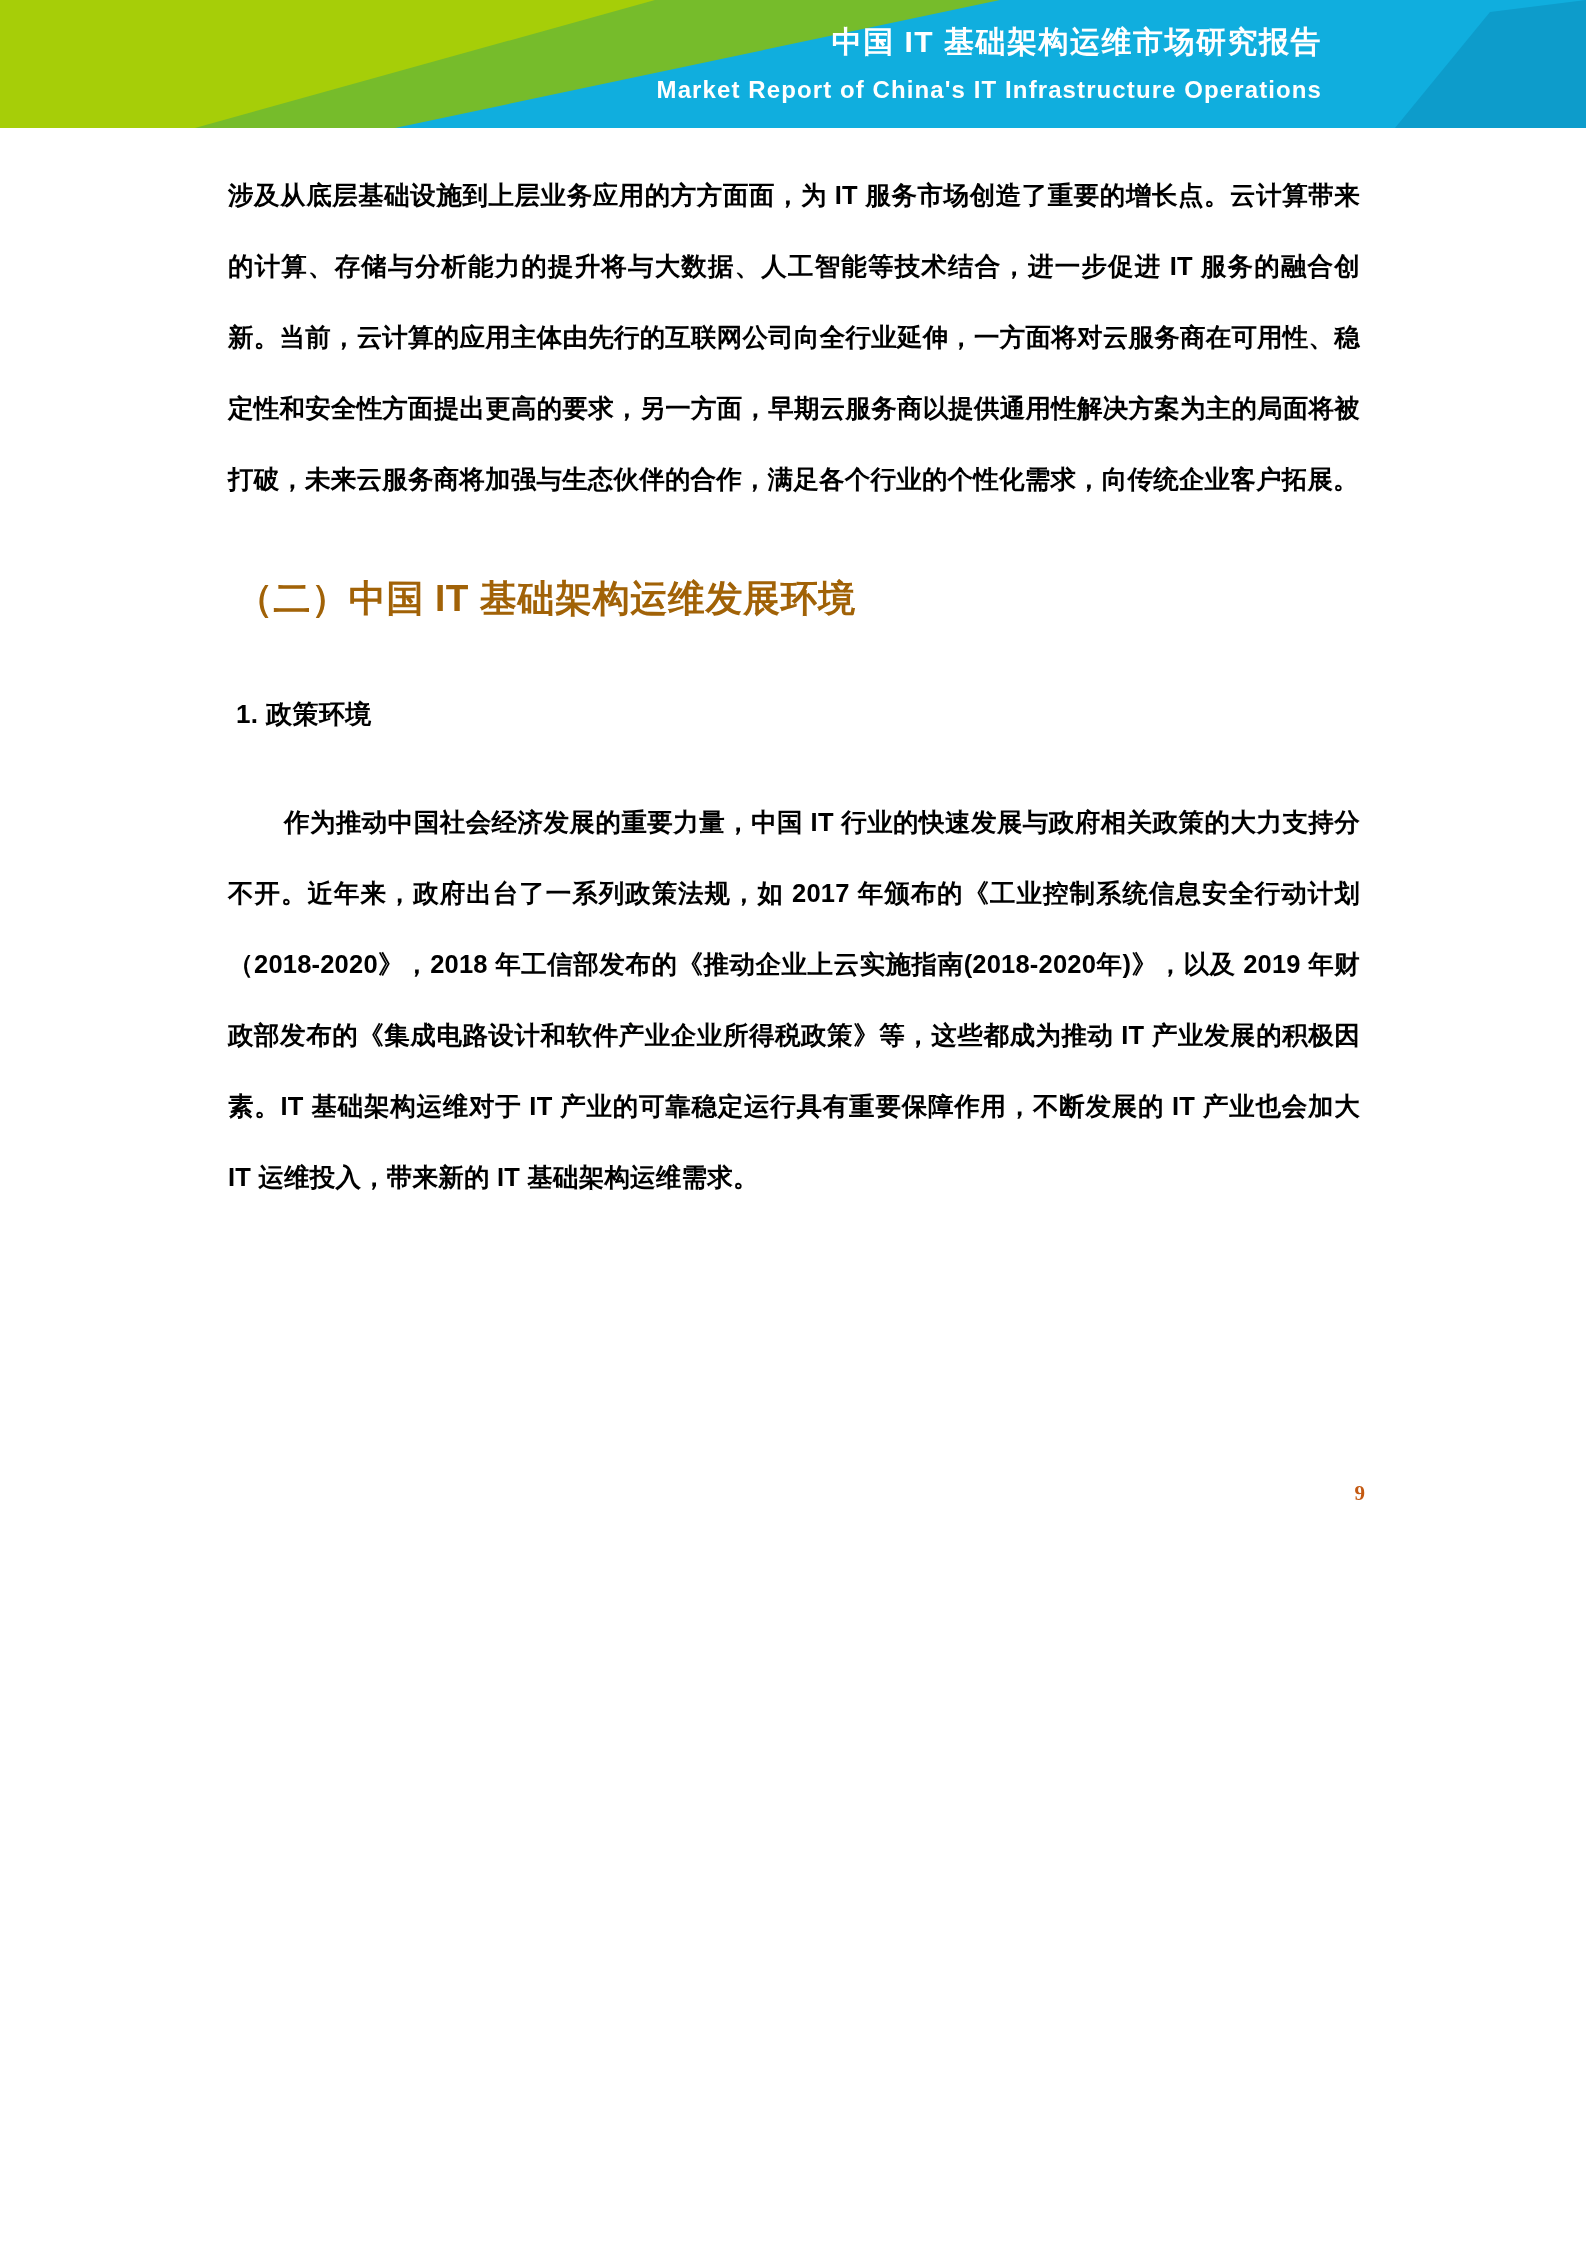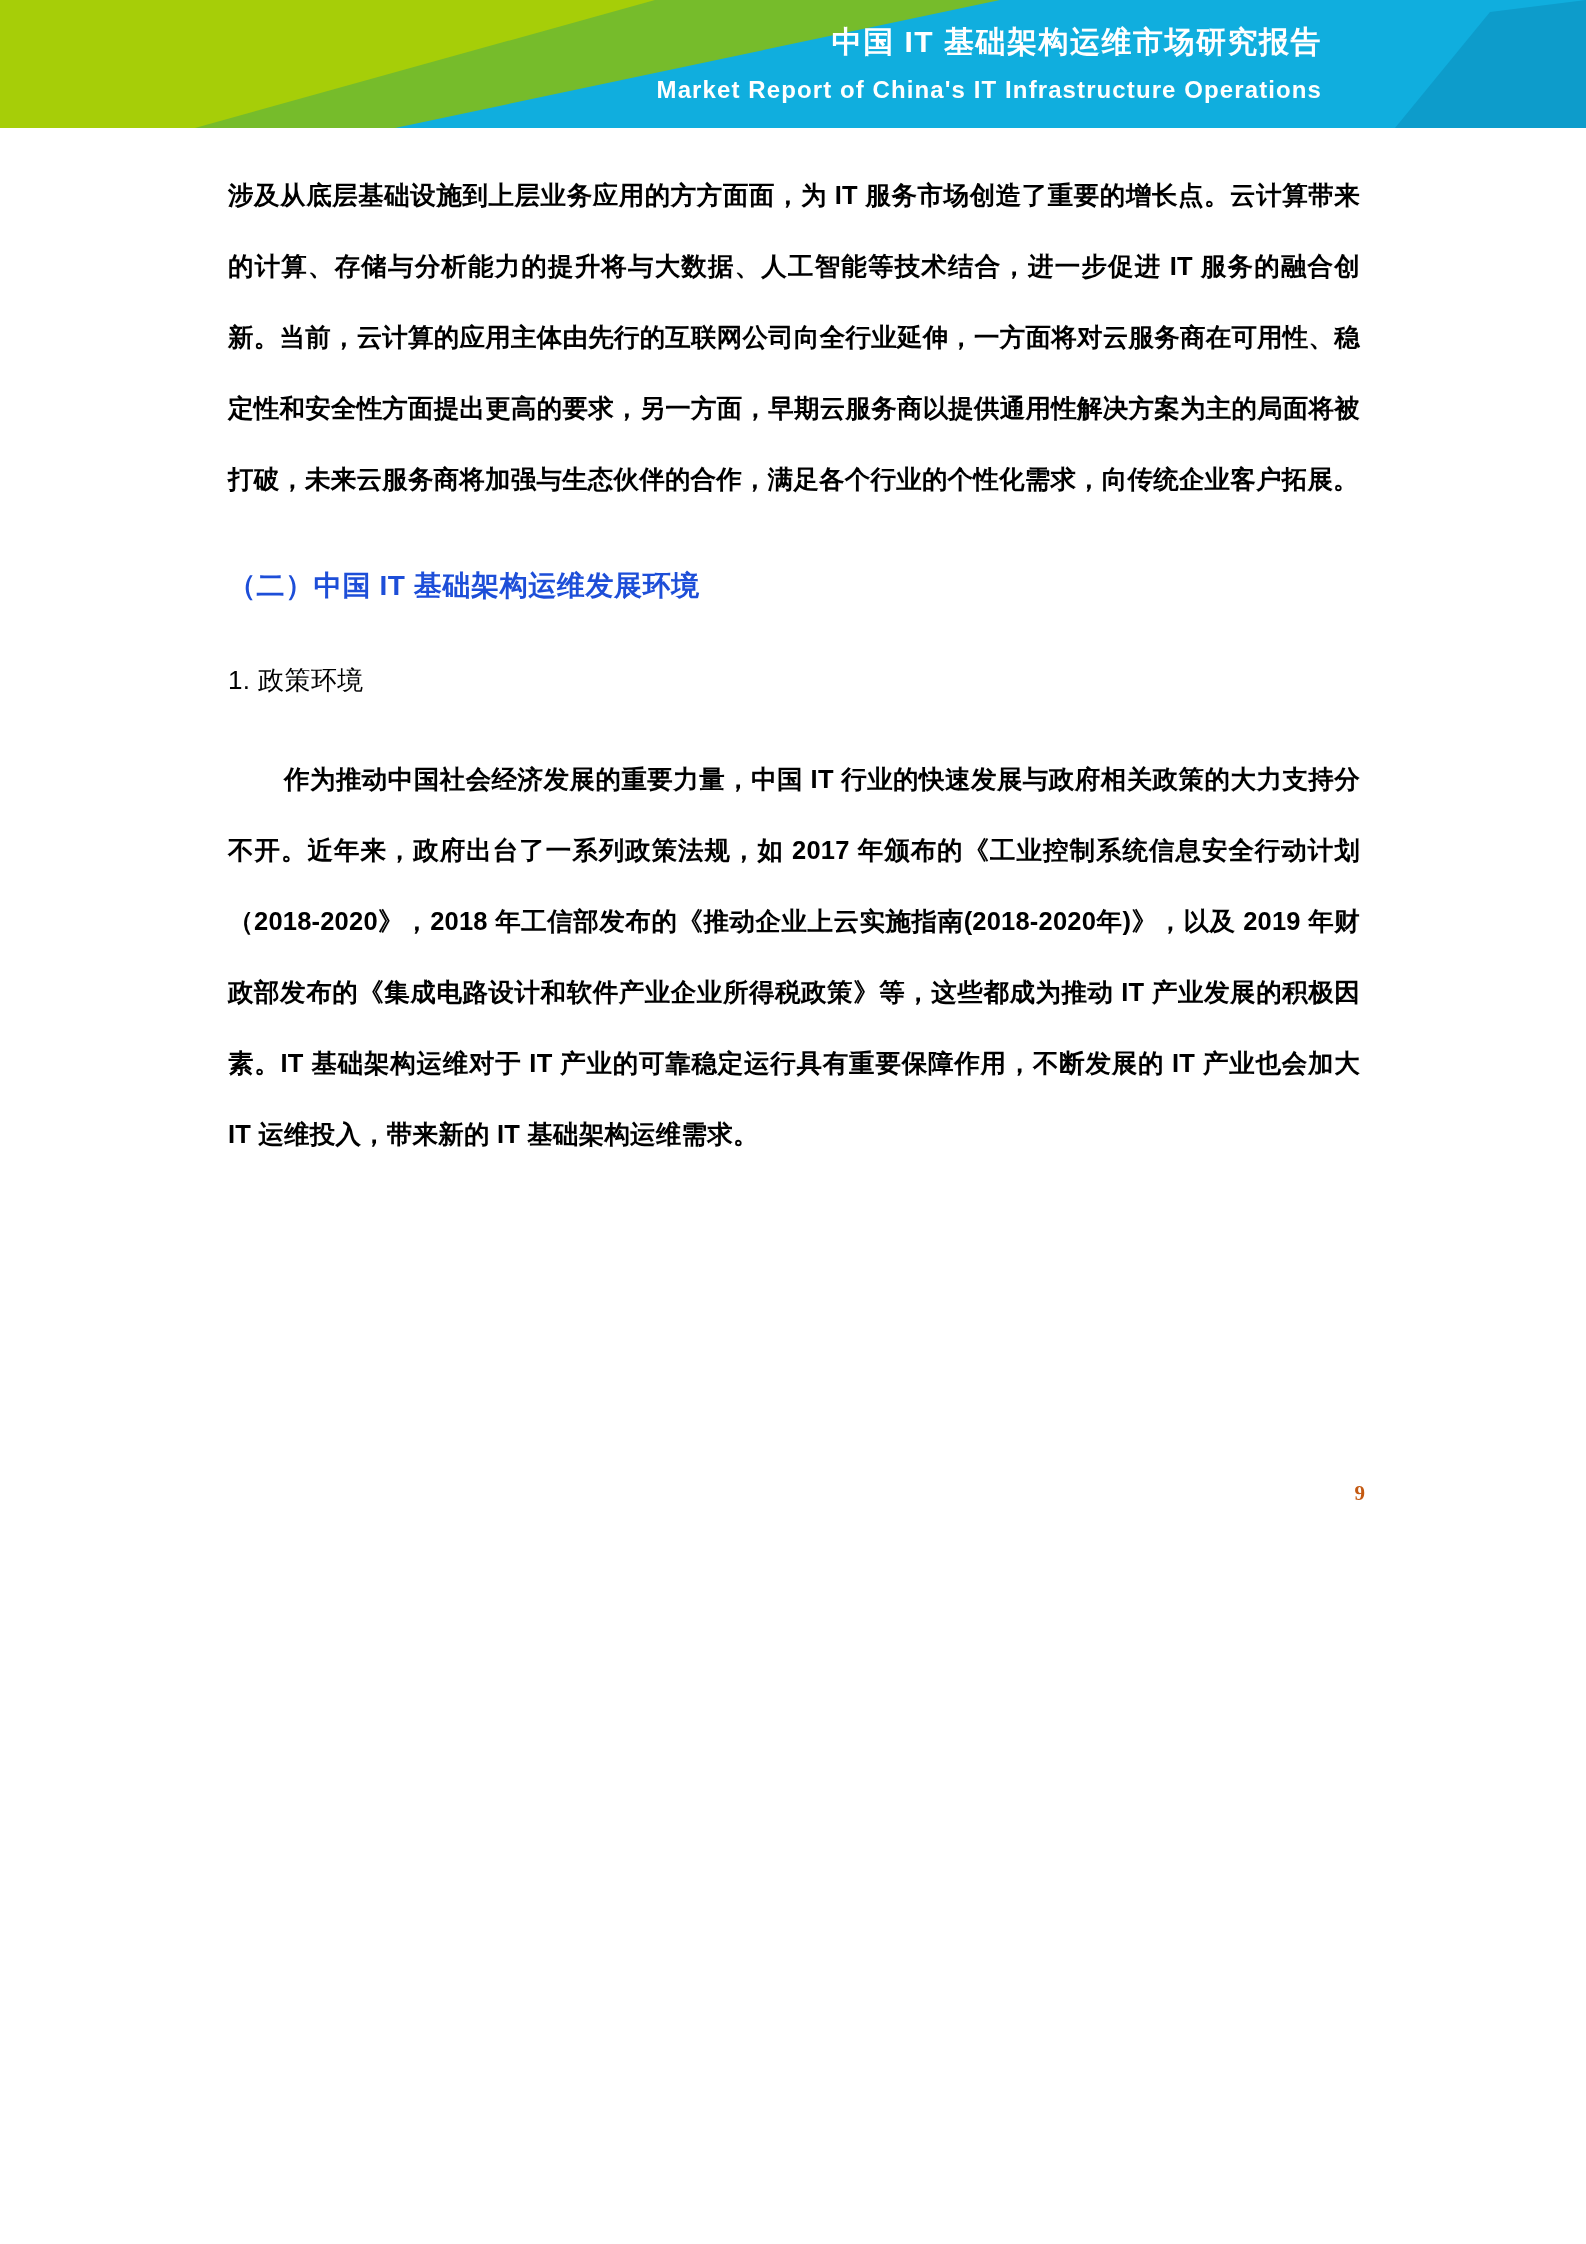--- a/index.html
+++ b/index.html
@@ -82,32 +82,32 @@
     text-align: justify;
     text-justify: inter-ideograph;
     font-weight: 700;
     letter-spacing: 0.2px;
   }
   p.body-para.indent {
     text-indent: 56px;
   }
 
   h2.heading-2 {
-    margin: 0;
-    color: #1d4ed8;
-    font-size: 28px;
+    margin: 8px;
+    color: #a16207;
+    font-size: 37px;
     font-weight: bold;
     letter-spacing: 0.6px;
     line-height: 1.2;
   }
   h3.heading-3 {
-    margin: 0;
+    margin: 8px;
     color: #000000;
     font-size: 26px;
-    font-weight: normal;
+    font-weight: bold;
     letter-spacing: 0.4px;
     line-height: 1.2;
   }
 
   .gap-after-para-1 { height: 54px; }
   .gap-after-h2 { height: 62px; }
   .gap-after-h3 { height: 48px; }
   .gap-between-paras { height: 18px; }
 
   

